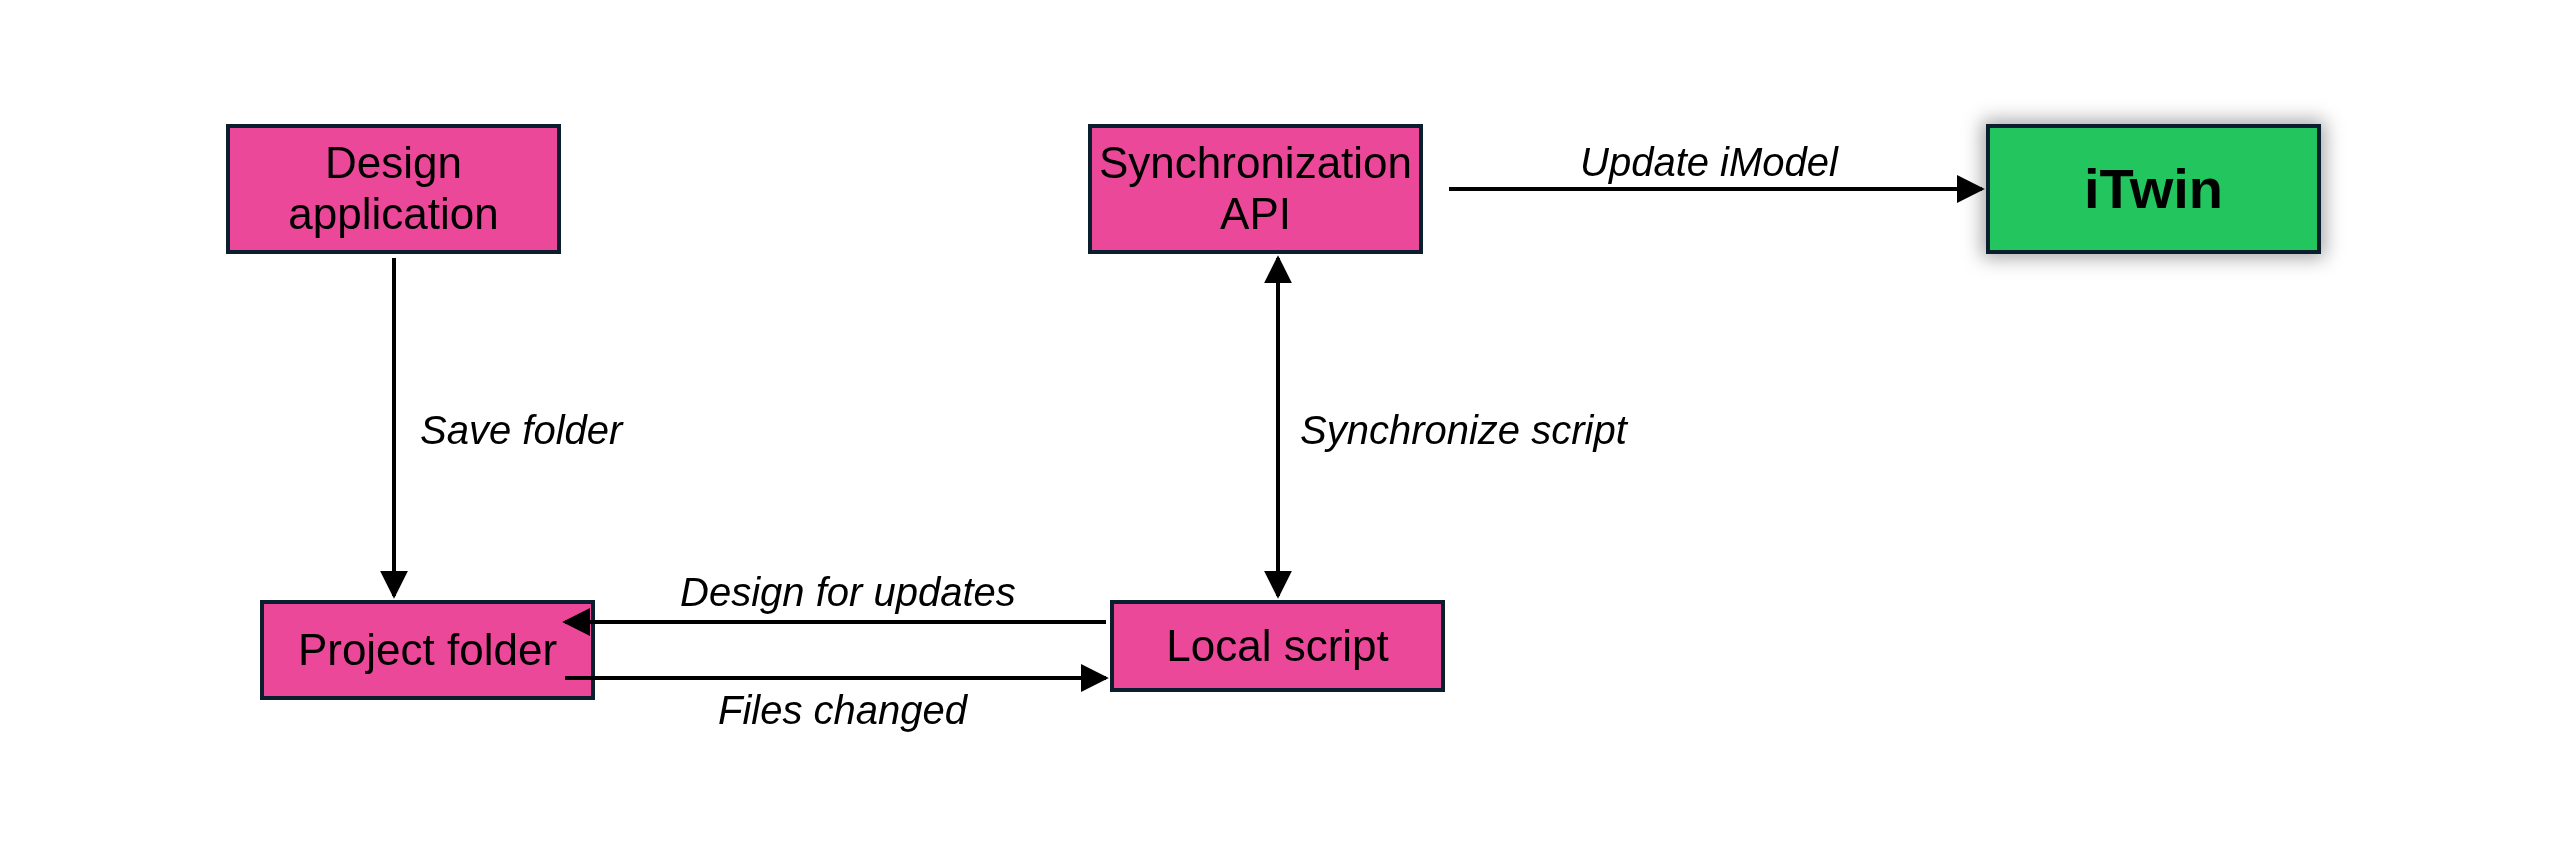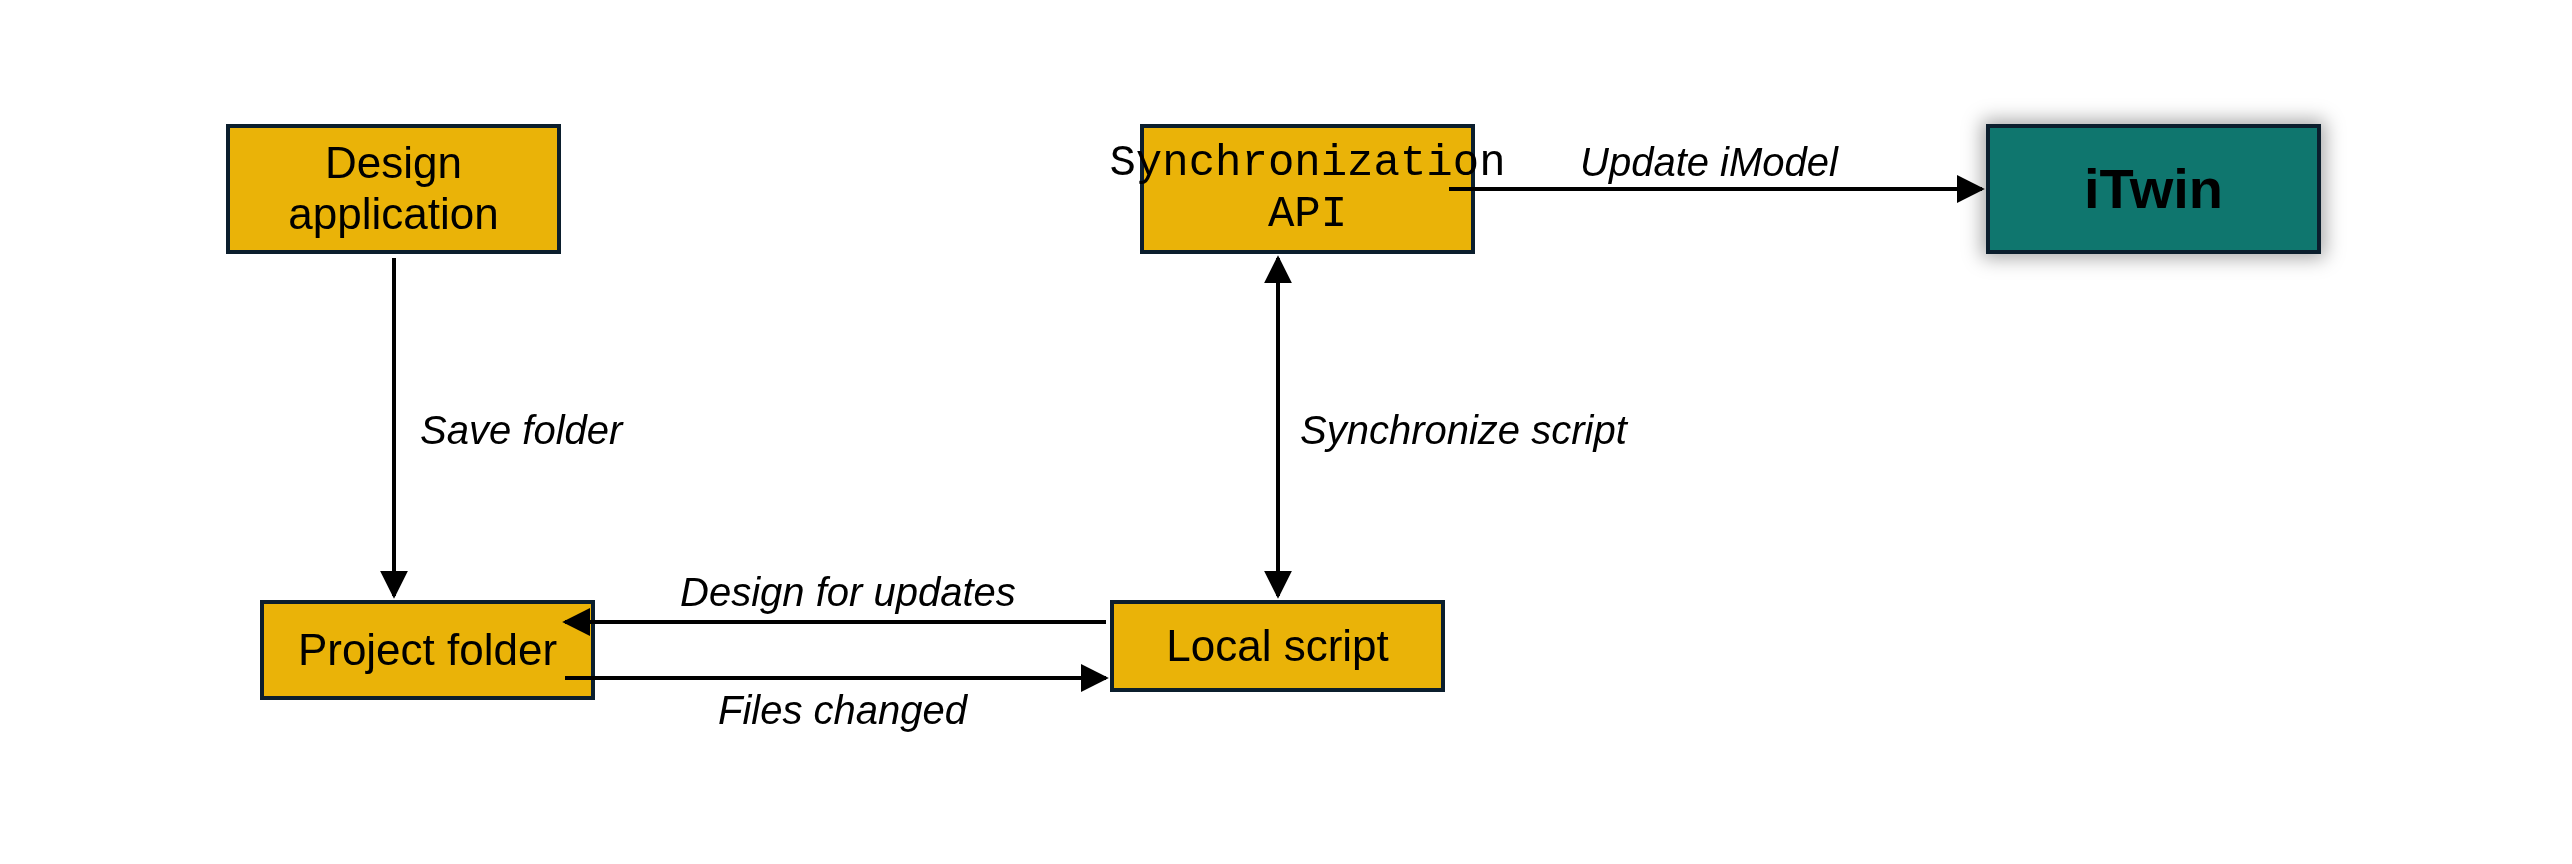--- a/index.html
+++ b/index.html
@@ -8,32 +8,32 @@
     padding: 0;
     width: 2572px;
     height: 864px;
     background: #ffffff;
     font-family: "Aptos", "Segoe UI", "Helvetica Neue", Arial, sans-serif;
     position: relative;
   }
   .box {
     position: absolute;
     border: 4px solid #0b1e2d;
-    background: #eab308;
+    background: #ec4899;
     display: flex;
     align-items: center;
     justify-content: center;
     text-align: center;
     font-size: 44px;
     line-height: 1.15;
     color: #000000;
     padding: 8px 16px;
   }
   .box.shaded {
-    background: #0f766e;
+    background: #22c55e;
     box-shadow: 0 0 18px 4px rgba(0,0,0,0.35);
     font-size: 56px;
     font-weight: 600;
   }
   .edge-label {
     position: absolute;
     font-style: italic;
     font-size: 40px;
     color: #000000;
     white-space: nowrap;
@@ -59,21 +59,21 @@
 </div>
 
 <div class="box" style="left:226px; top:600px; width:335px; height:100px;margin-left:34px;">
   <span>Project  folder</span>
 </div>
 
 <div class="box" style="left:1110px; top:600px; width:335px; height:92px;">
   <span>Local script</span>
 </div>
 
-<div class="box" style="left:1140px; top:124px; width:335px; height:130px;font-family:Liberation Mono, monospace;">
+<div class="box" style="left:1088px; top:124px; width:335px; height:130px;">
   <span>Synchronization API</span>
 </div>
 
 <div class="box shaded" style="left:1986px; top:124px; width:335px; height:130px;">
   <span>iTwin</span>
 </div>
 
 <div class="edge-label" style="left:420px; top:408px;">
   <span>Save folder</span>
 </div>

